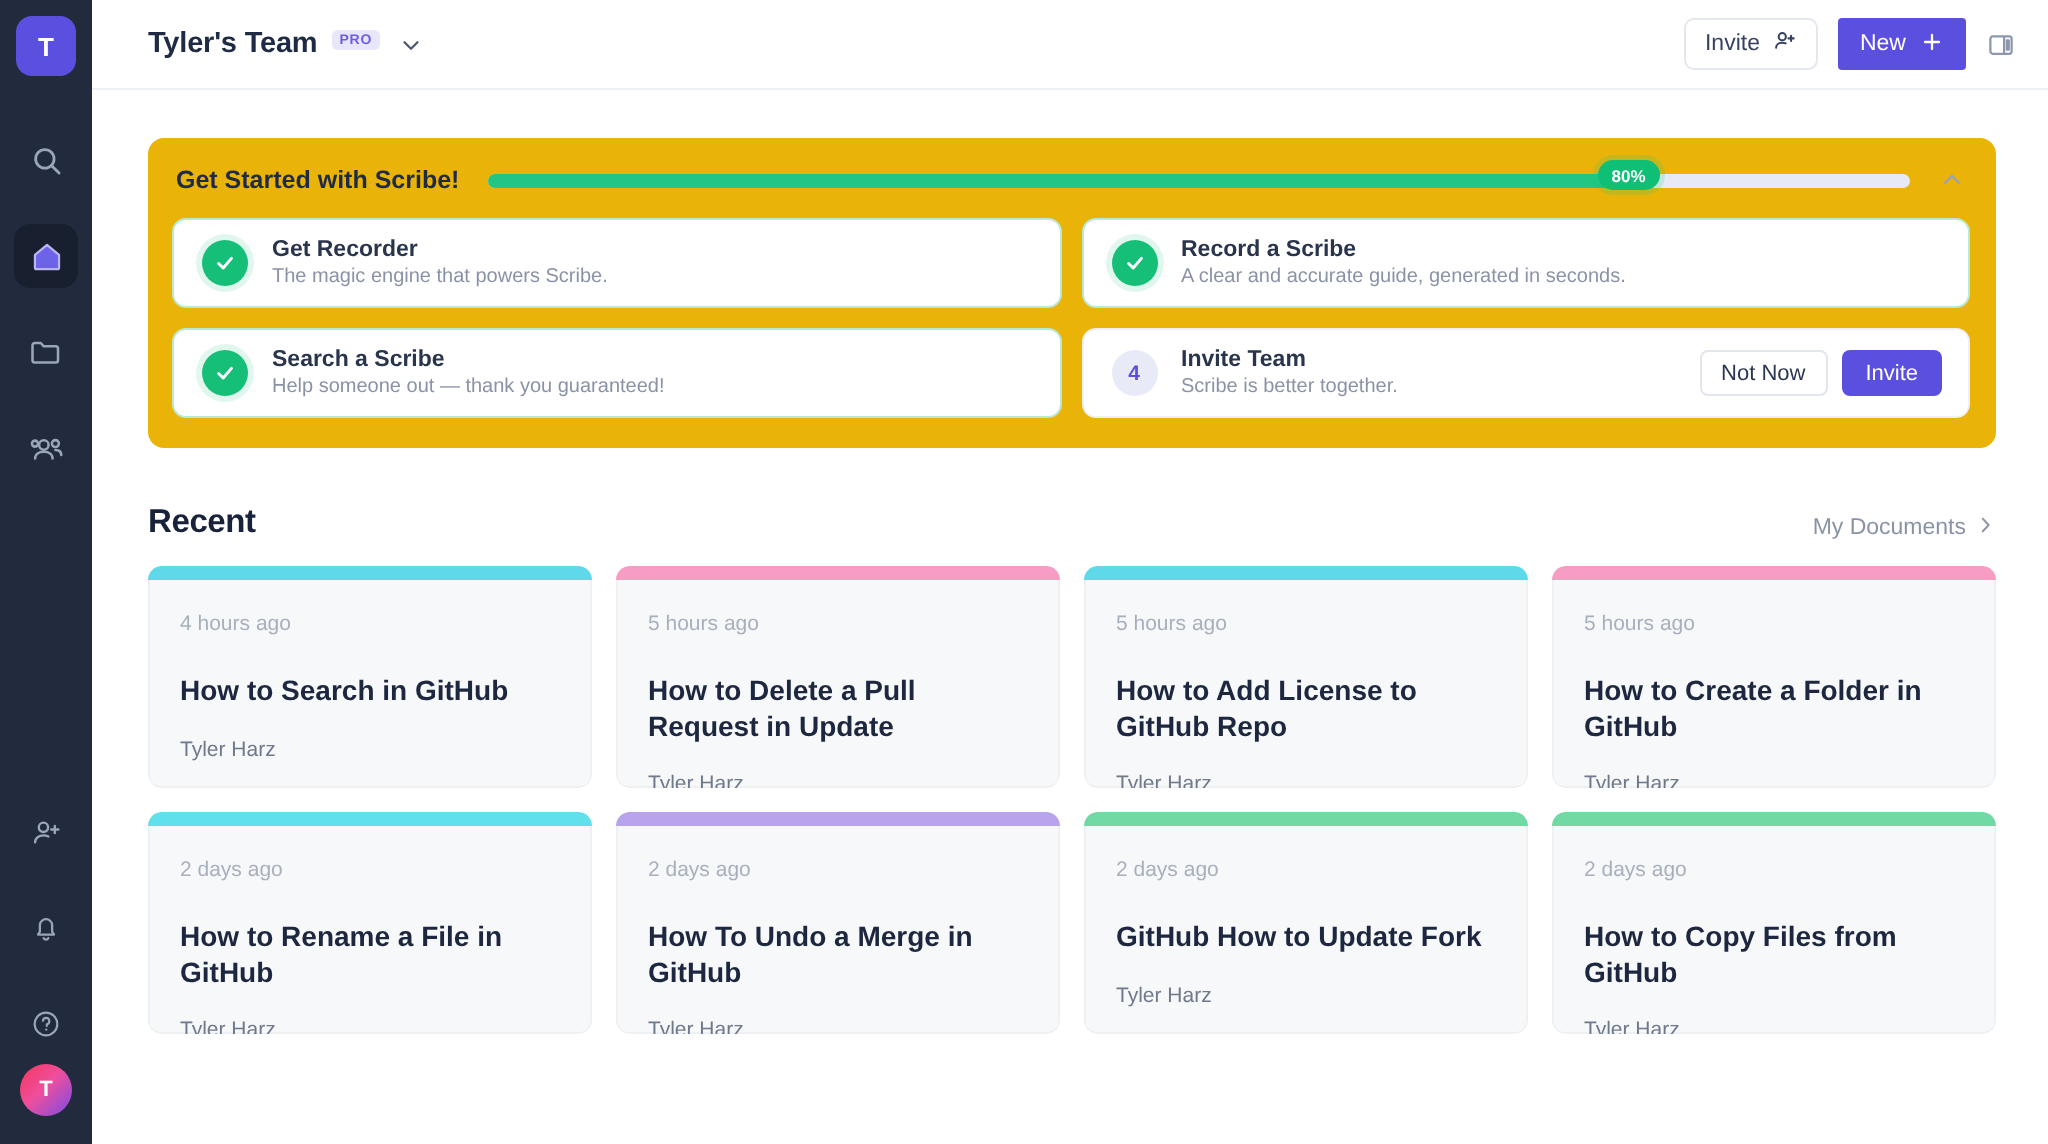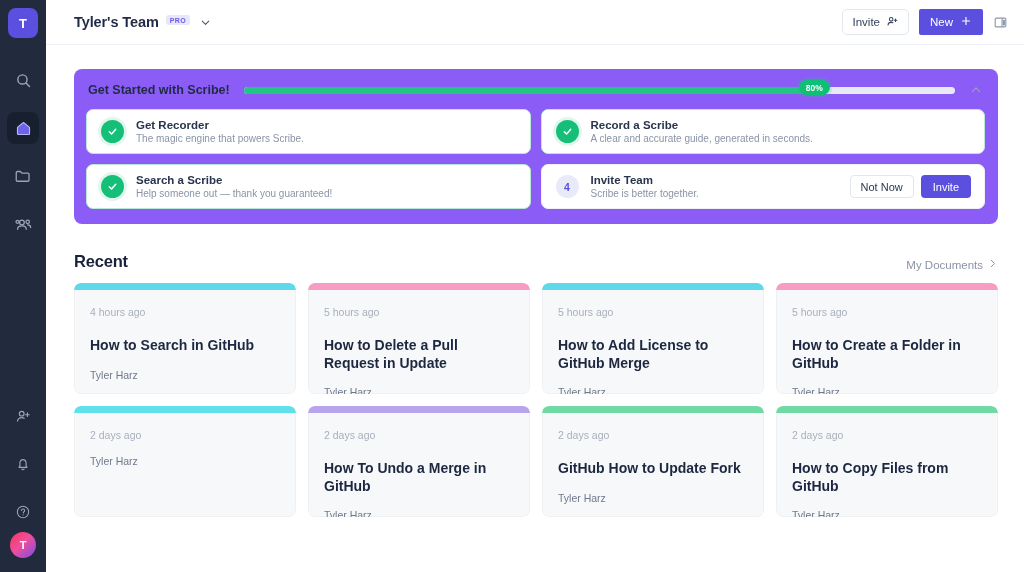--- a/index.html
+++ b/index.html
@@ -72,21 +72,21 @@
     height: 26px; padding: 0 11px; border: none; border-radius: 2px;
     background: #5b4fe0; color: #fff; font-size: 11.5px; font-weight: 500;
     display: flex; align-items: center; gap: 7px; cursor: pointer;
   }
   .panel-toggle { color: #8d98ad; display: flex; align-items: center; cursor: pointer; }
 
   .content { flex: 1 1 auto; padding: 24px 26px 0 28px; overflow: hidden; }
 
   
   .getstarted {
-    background: #8b5cf6; border-radius: 8px;
+    background: #eab308; border-radius: 8px;
     padding: 14px 13px 15px 12px;
   }
   .gs-head { display: flex; align-items: center; padding: 0 2px 0 2px; }
   .gs-title { font-size: 12.5px; font-weight: 700; color: #1f2b45; white-space: nowrap; }
   .progress-wrap { flex: 1 1 auto; margin: 0 14px 0 14px; position: relative; height: 14px; display: flex; align-items: center; }
   .progress-track { width: 100%; height: 7px; border-radius: 4px; background: #e7e9f5; }
   .progress-fill { position: absolute; left: 0; top: 3.5px; height: 7px; border-radius: 4px; background: #21c584; }
   .progress-pill {
     position: absolute; top: -3px;
     height: 15px; padding: 0 7px; border-radius: 8px;
@@ -363,38 +363,39 @@
             <div class="doc-body">
               <div class="doc-time">5 hours ago</div>
               <div class="doc-title">How to Delete a Pull Request in Update</div>
               <div class="doc-author">Tyler Harz</div>
             </div>
           </div>
           <div class="doc-card">
             <div class="doc-strip" style="background: rgb(95, 217, 234);"></div>
             <div class="doc-body">
               <div class="doc-time">5 hours ago</div>
-              <div class="doc-title">How to Add License to GitHub Merge</div>
+              <div class="doc-title">How to Add License to GitHub Repo</div>
               <div class="doc-author">Tyler Harz</div>
             </div>
           </div>
           <div class="doc-card">
             <div class="doc-strip" style="background: rgb(247, 157, 196);"></div>
             <div class="doc-body">
               <div class="doc-time">5 hours ago</div>
               <div class="doc-title">How to Create a Folder in GitHub</div>
               <div class="doc-author">Tyler Harz</div>
             </div>
           </div>
         </div>
       <div class="doc-grid row2" id="docRow2">
           <div class="doc-card">
             <div class="doc-strip" style="background: rgb(95, 224, 234);"></div>
             <div class="doc-body">
               <div class="doc-time">2 days ago</div>
+              <div class="doc-title">How to Rename a File in GitHub</div>
               <div class="doc-author">Tyler Harz</div>
             </div>
           </div>
           <div class="doc-card">
             <div class="doc-strip" style="background: rgb(184, 164, 236);"></div>
             <div class="doc-body">
               <div class="doc-time">2 days ago</div>
               <div class="doc-title">How To Undo a Merge in GitHub</div>
               <div class="doc-author">Tyler Harz</div>
             </div>

